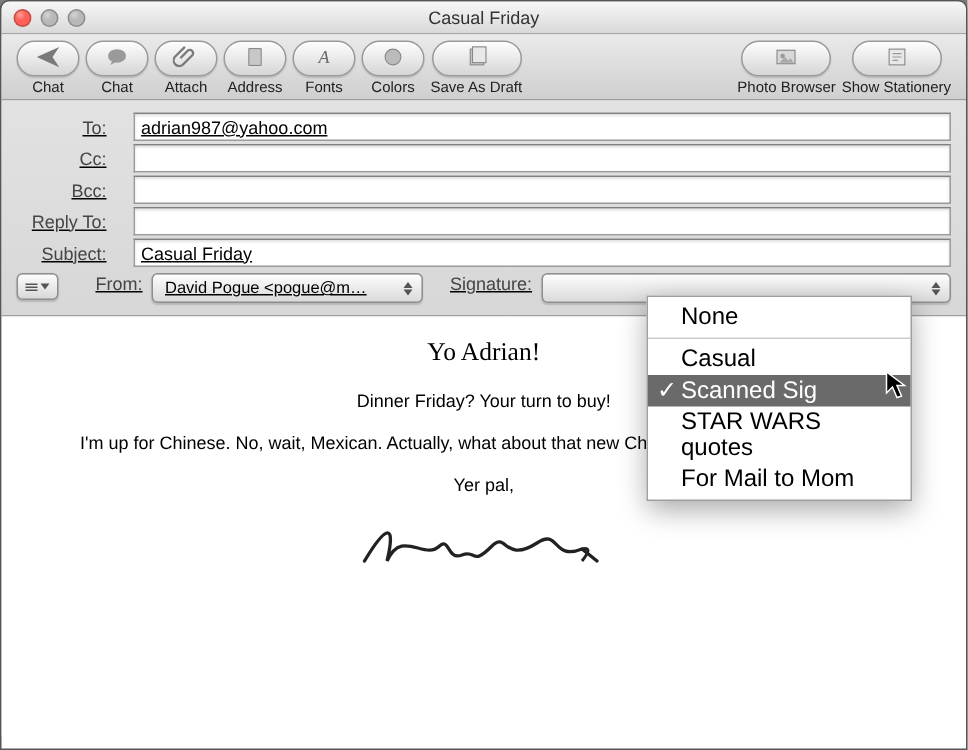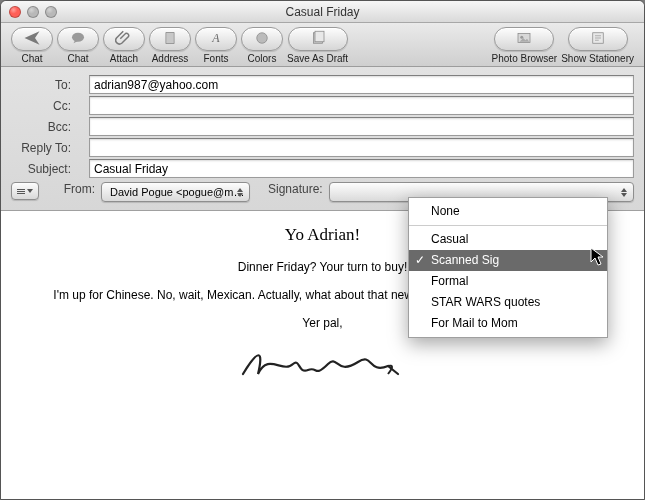--- a/index.html
+++ b/index.html
@@ -79,20 +79,21 @@
     margin-bottom: 2px;
   }
   .capsule svg { width: 18px; height: 18px; }
   .tbtn.wide .capsule { width: 60px; }
   .tbtn span { white-space: nowrap; }
 
   .headers {
     background: linear-gradient(#e2e2e2, #d7d7d7);
     border-bottom: 1px solid #a0a0a0;
     padding: 6px 10px 8px 10px;
+    text-decoration: underline;
   }
   .row {
     display: flex;
     align-items: center;
     margin: 2px 0;
   }
   .row label {
     width: 66px;
     text-align: right;
     color: #444;
@@ -158,27 +159,27 @@
   }
   .body .greet { font-size: 17px; font-family: Georgia, "Times New Roman", serif; margin-bottom: 14px;}
   .body p { font-size: 12px; margin-bottom: 12px; line-height:1.35;}
   .sig-img { margin-top:4px; }
 
   
   .dropdown {
     position: absolute;
     right: 36px;
     top: 196px;
-    width: 200px;
+    width: 177px;
     background: #fff;
     border: 1px solid #9f9f9f;
     box-shadow: 0 6px 18px rgba(0,0,0,.35);
     padding: 3px 0;
     z-index: 50;
-    font-size: 12px;
+    font-size: 16px;
   }
   .dropdown .item {
     padding: 2px 10px 2px 22px;
     position: relative;
     line-height: 17px;
     cursor: default;
   }
   .dropdown .sep { height:1px;background:#ccc;margin:3px 0;}
   .dropdown .item.sel { background:#6a6a6a;color:#fff;}
   .dropdown .item .chk{position:absolute;left:6px;top:2px;}
@@ -317,21 +318,21 @@
     <div class="fromrow">
       <div class="menubtn">
         <div class="lines">
             <div></div>
             <div></div>
             <div></div>
           </div>
         <div class="tri"></div>
       </div>
       <label class="fromlabel">From:</label>
-      <div class="popup" style="width:149px">
+      <div class="popup" style="width:181px">
         <span>David Pogue &lt;pogue@m…</span>
         <div class="arrows">
             <div class="up"></div>
             <div class="dn"></div>
           </div>
       </div>
       <label class="siglabel">Signature:</label>
       <div class="popup" style="flex:1">
         <span></span>
         <div class="arrows">
@@ -353,21 +354,20 @@
         <path d="M150 22 Q 158 20 150 30" fill="none" stroke="#222" stroke-width="2"></path>
       </svg>
     </div>
   </div>
 
   <div class="dropdown">
     <div class="item"><span>None</span></div>
     <div class="sep"></div>
     <div class="item"><span>Casual</span></div>
     <div class="item sel"><span class="chk">✓</span><span>Scanned Sig</span></div>
-    <div class="item"><span>Formal</span></div>
     <div class="item"><span>STAR WARS quotes</span></div>
     <div class="item"><span>For Mail to Mom</span></div>
   </div>
 
   <div class="cursor">
     <svg width="16" height="20" viewBox="0 0 16 20">
         <path d="M1 1 L1 15 L5 11 L8 18 L11 17 L8 10 L13 10 Z" fill="#000" stroke="#fff" stroke-width="1"></path>
       </svg>
   </div>
 

